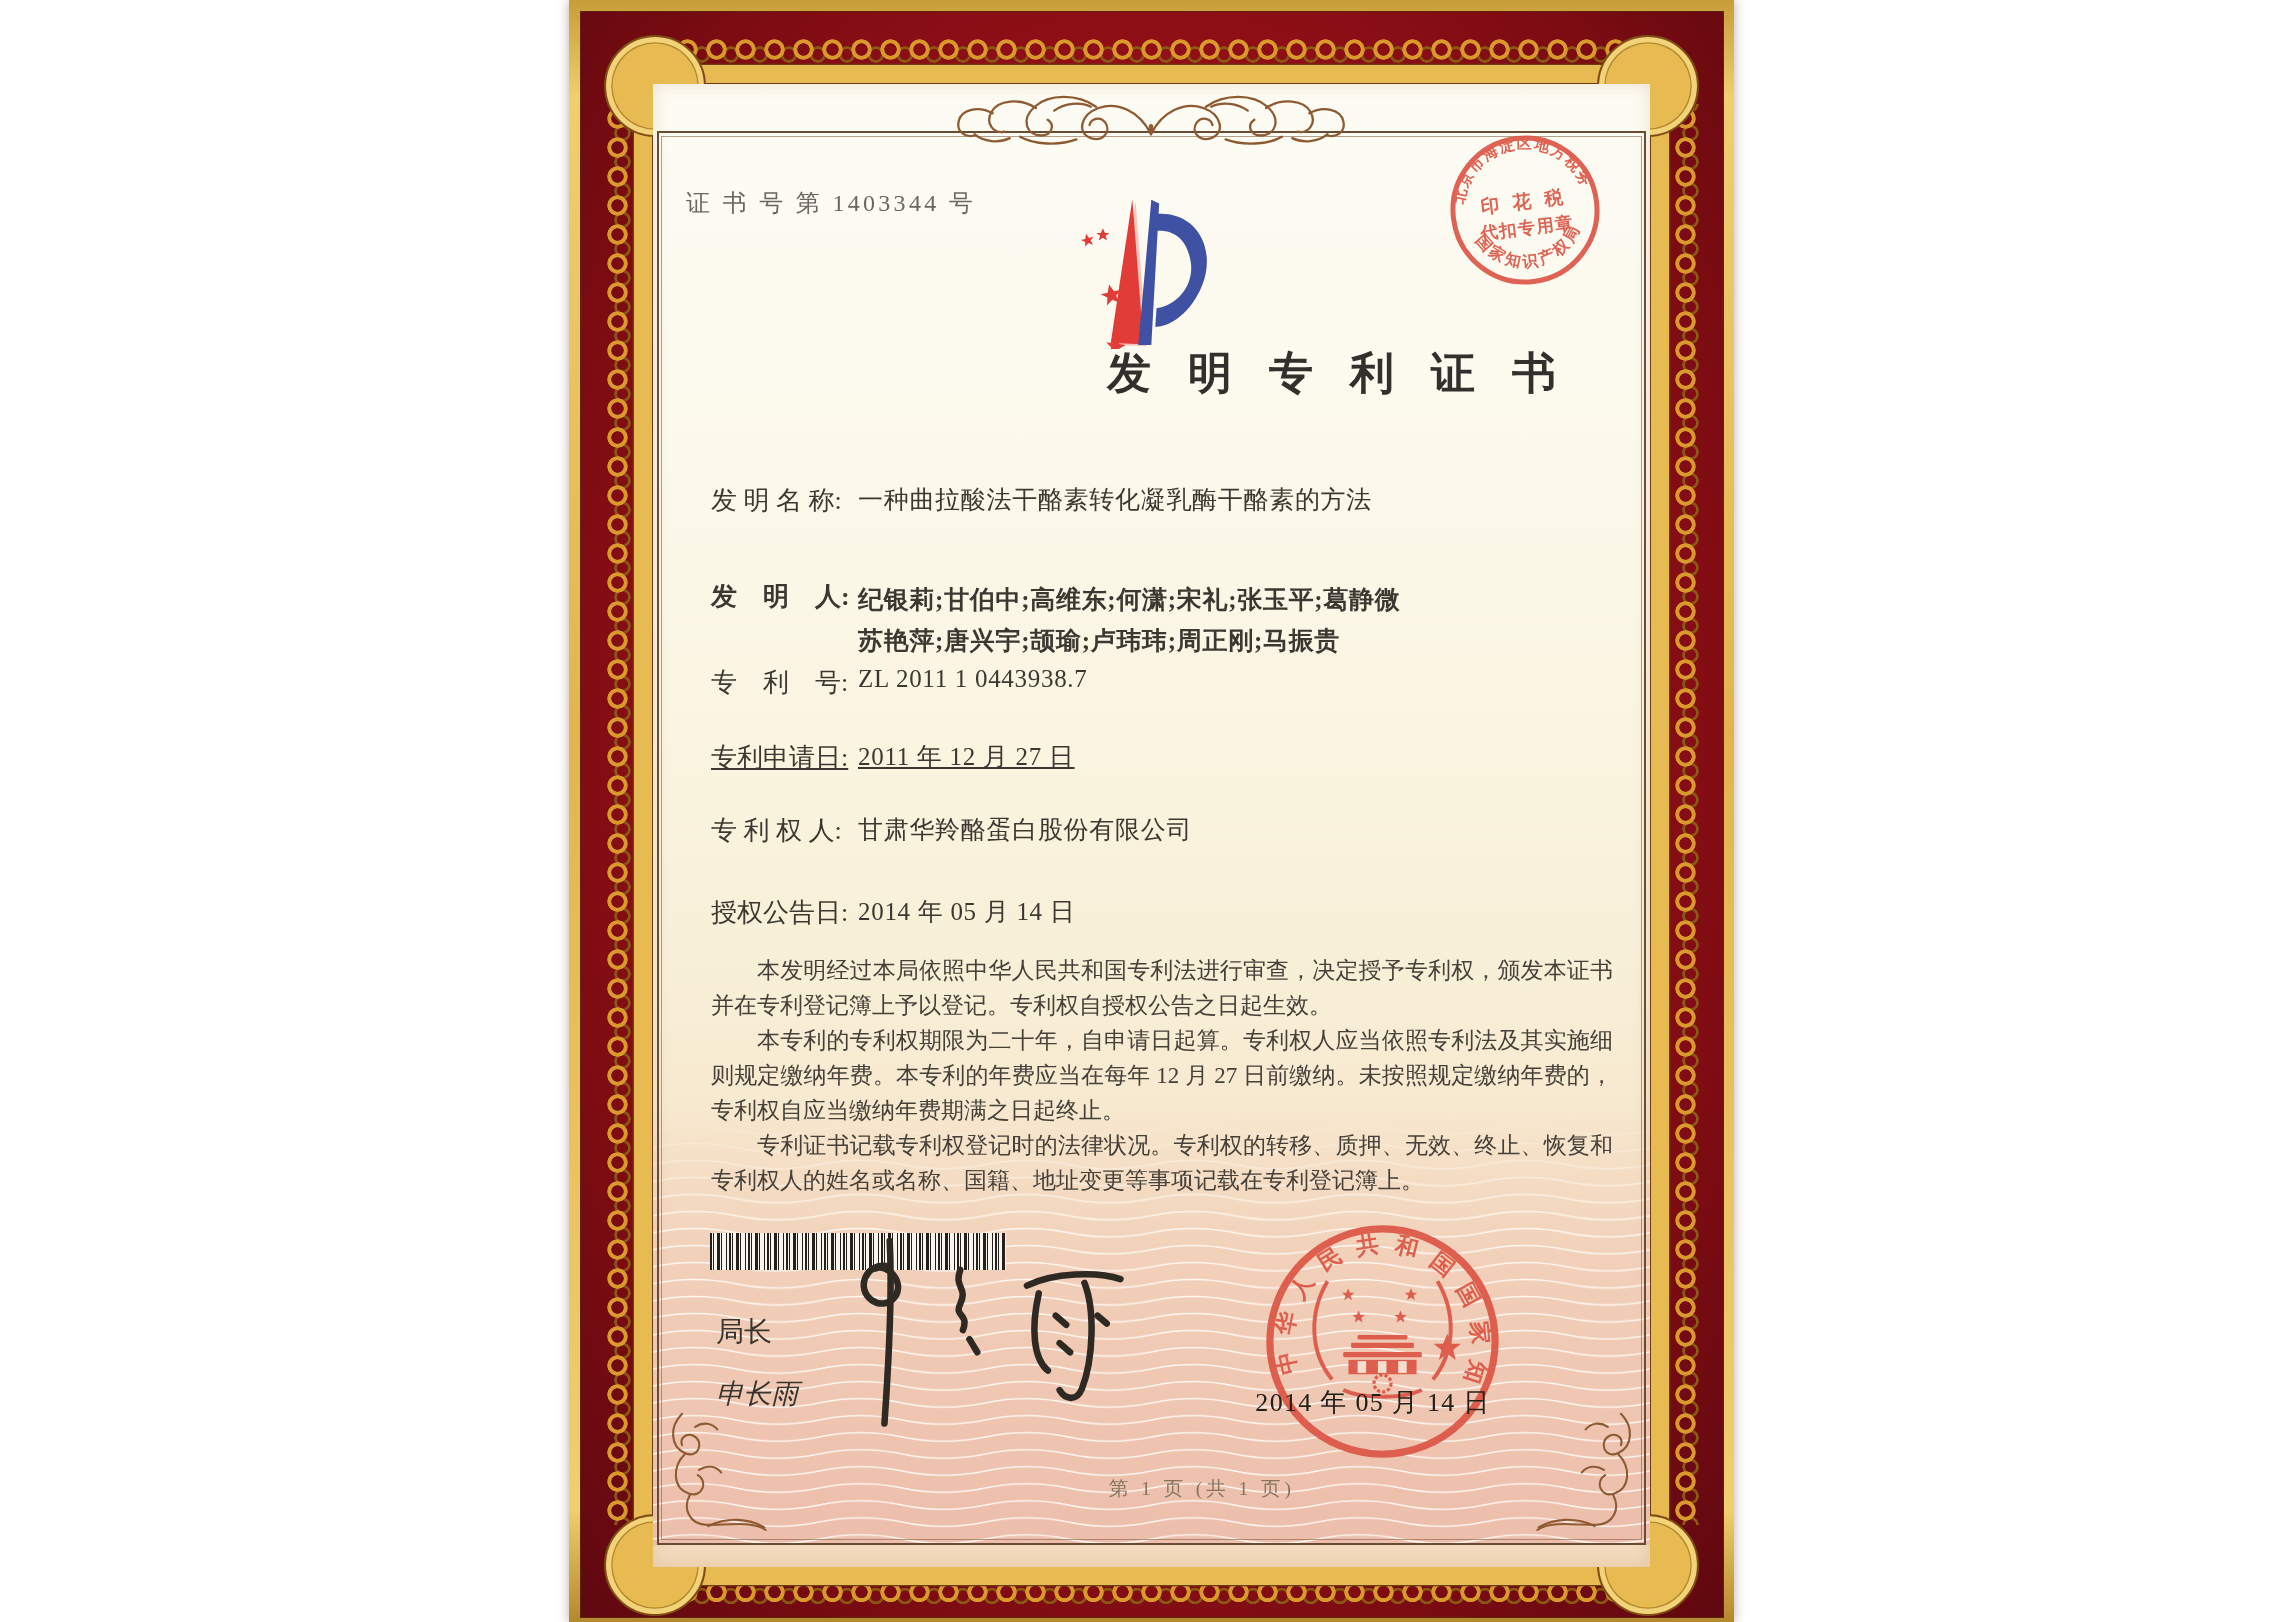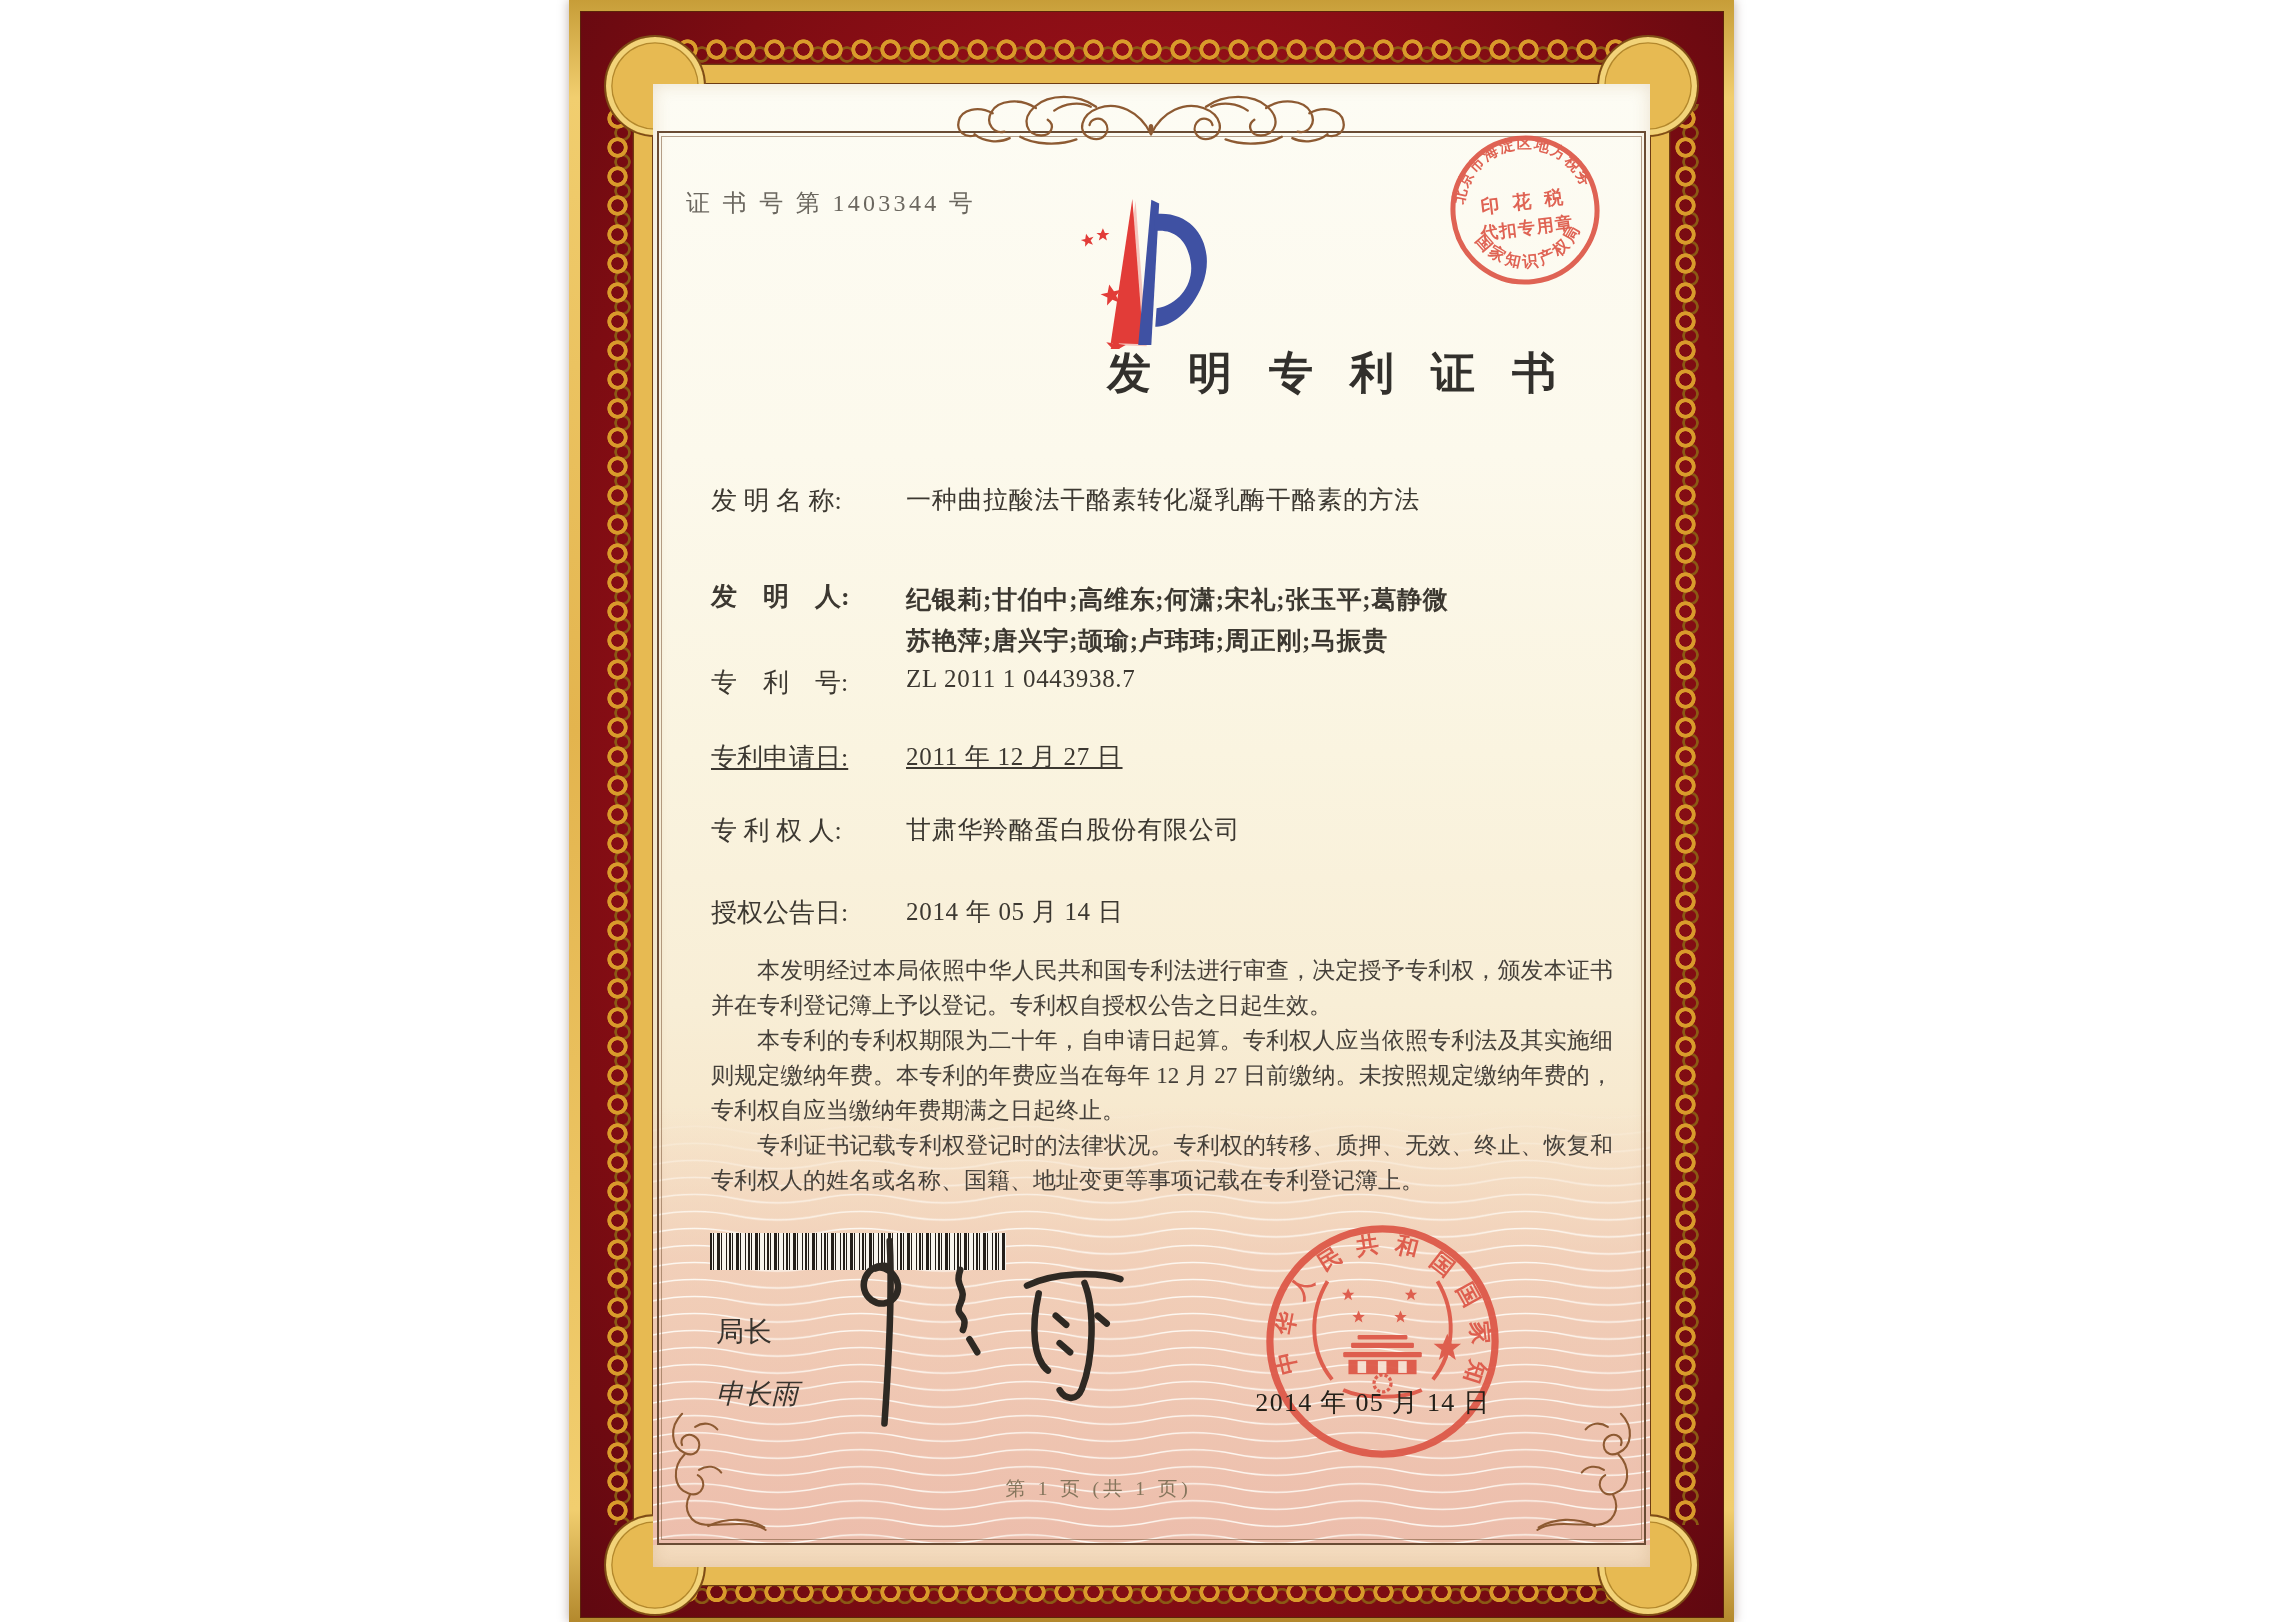--- a/index.html
+++ b/index.html
@@ -49,41 +49,41 @@
   .corner-fl.left{left:2.6px;} .corner-fl.right{left:870px;transform:scaleX(-1);}
 
   
   .abs{position:absolute;}
   .cert-no{left:33px;top:103px;font-size:24px;letter-spacing:3.3px;color:#6b675f;}
   .logo{left:391px;top:109px;}
   .title{left:0;width:940px;top:260px;text-align:right;font-size:44px;letter-spacing:37px;
          text-indent:37px;font-weight:600;color:#32302c;}
   .tax-stamp{left:764px;top:18.3px;transform:rotate(-7deg);opacity:.92;}
 
-  .field{left:58px;font-size:26px;color:#3c3831;display:flex;gap:48px;}
+  .field{left:58px;font-size:26px;color:#3c3831;display:flex;}
   .field .lbl{display:inline-block;width:147px;flex:none;}
   .field .val{font-size:25px;letter-spacing:0.7px;}
   .two-line .val-line{line-height:41px;}
   .f1{top:399px;} .f2{top:495px;font-weight:bold;} .f3{top:581px;} .f4{top:656px;text-decoration:underline;} .f5{top:729px;} .f6{top:811px;}
 
   .body-text{left:58px;right:37px;top:869px;font-size:23px;line-height:35px;
          text-align:justify;color:#45403a;}
   .body-text p{margin:0;text-indent:2em;}
 
   .barcode{left:57px;top:1149px;width:296px;height:37px;
         background:repeating-linear-gradient(90deg,#241f1a 0 2px,#f8f5ee 2px 3.3px,#241f1a 3.3px 3.9px,
           #f8f5ee 3.9px 7.2px,#241f1a 7.2px 9.8px,#f8f5ee 9.8px 11px,#241f1a 11px 12.4px,#f8f5ee 12.4px 15.7px,
           #241f1a 15.7px 17px,#f8f5ee 17px 19px);}
 
   .sig-title{left:63px;top:1229px;font-size:28px;color:#38342e;}
   .sig-name{left:63px;top:1292px;font-size:27.5px;color:#38342e;font-style:italic;}
   .signature-svg{left:170px;top:1140px;}
   .seal-svg{left:592px;top:1120px;}
   .seal-date{left:576px;top:1301px;width:288px;text-align:center;font-size:26px;color:#232019;letter-spacing:1.3px;z-index:5;}
-  .footer{left:249px;top:1391px;width:393px;text-align:center;font-size:19.6px;color:#85755c;letter-spacing:3.9px;}
+  .footer{left:249px;top:1391px;width:393px;text-align:right;font-size:19.6px;color:#85755c;letter-spacing:3.9px;}
 </style>
 </head>
 <body>
 
 <div class="page">
   <div class="cert">
 
     <div class="red-band">
       <div class="rope rope-top"></div>
       <div class="rope rope-bottom"></div>

